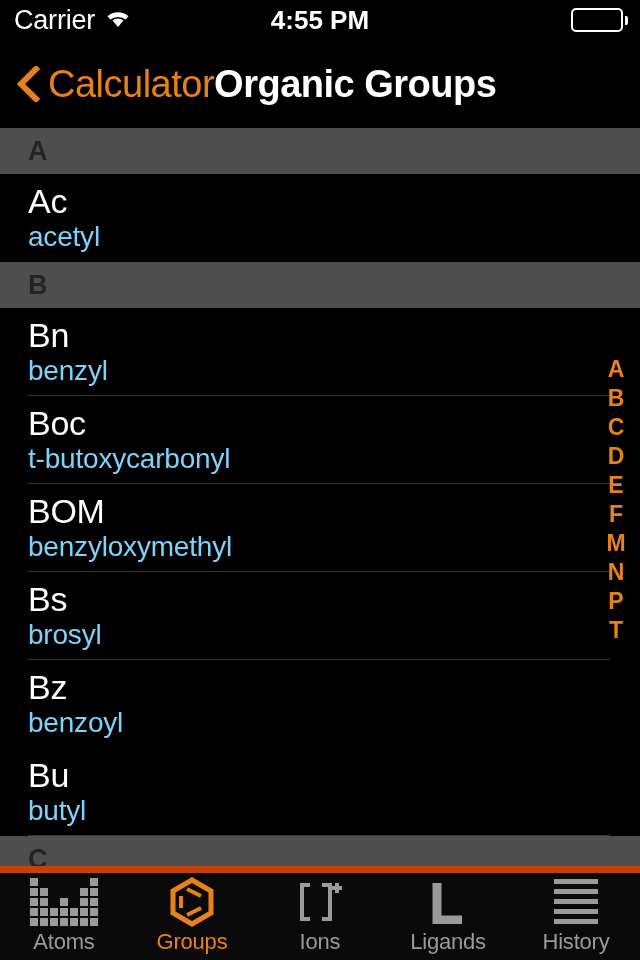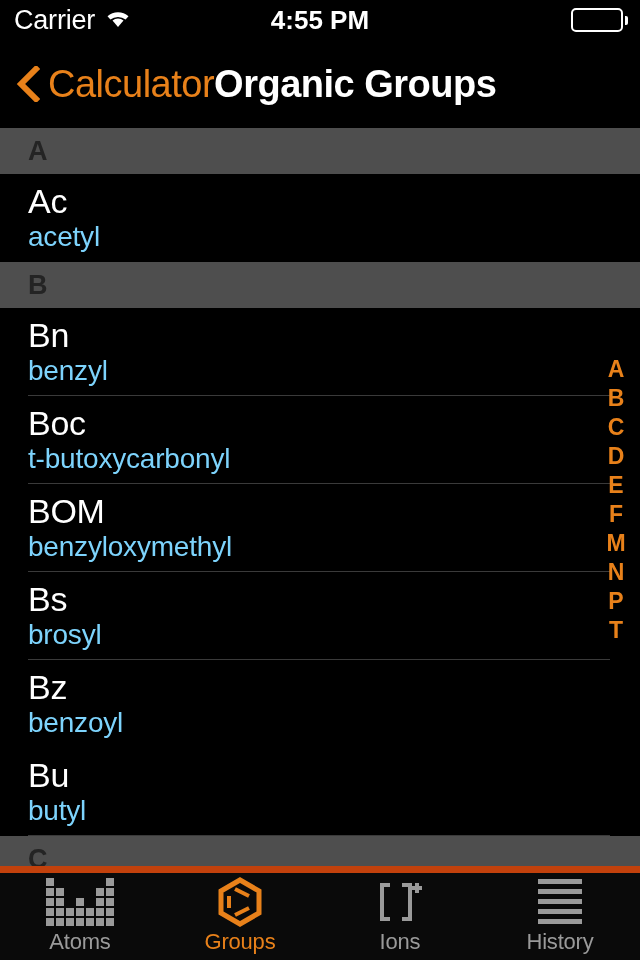--- a/index.html
+++ b/index.html
@@ -236,20 +236,28 @@
             <polyline points="14,6 6,6 6,40 14,40" fill="none" stroke="#9A9A9A" stroke-width="4"></polyline>
             <polyline points="26,6 34,6 34,40 26,40" fill="none" stroke="#9A9A9A" stroke-width="4"></polyline>
             <line x1="36" y1="9" x2="46" y2="9" stroke="#9A9A9A" stroke-width="4"></line>
             <line x1="41" y1="4" x2="41" y2="14" stroke="#9A9A9A" stroke-width="4"></line>
           </svg>
         </span>
         <span class="tab-label">Ions</span>
       </div>
       <div class="tab">
         <span class="tab-icon">
+          <svg width="34" height="44" viewBox="0 0 34 44">
+            <polyline points="6,3 6,40 31,40" fill="none" stroke="#9A9A9A" stroke-width="9" stroke-linecap="butt" stroke-linejoin="miter"></polyline>
+          </svg>
+        </span>
+        <span class="tab-label">Ligands</span>
+      </div>
+      <div class="tab">
+        <span class="tab-icon">
           <span class="hist">
             <i></i>
             <i></i>
             <i></i>
             <i></i>
             <i></i>
           </span>
         </span>
         <span class="tab-label">History</span>
       </div>

